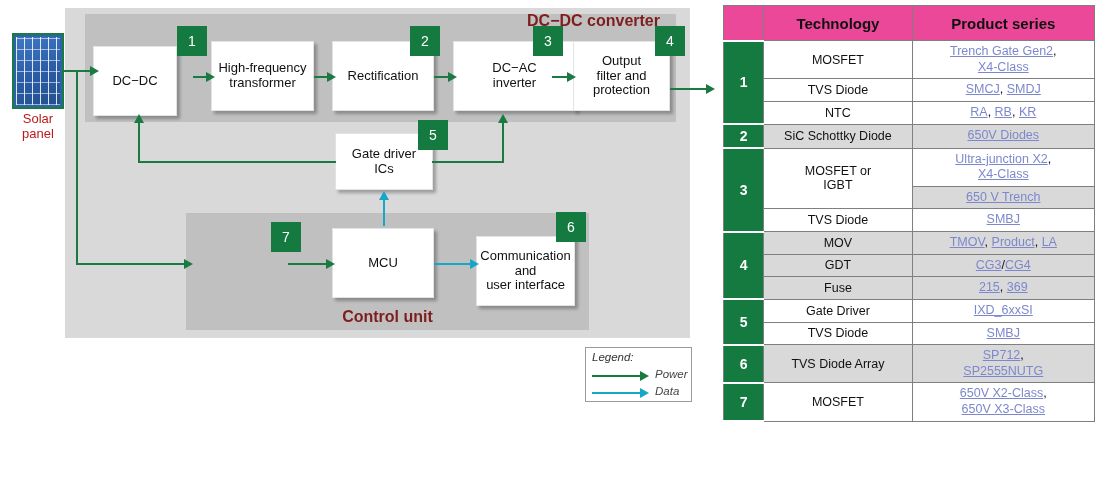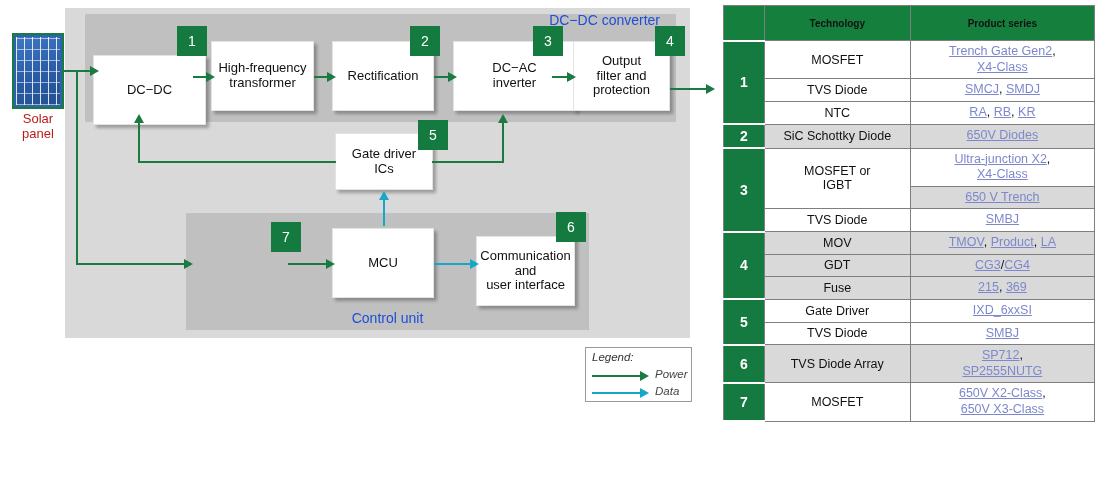--- a/index.html
+++ b/index.html
@@ -6,21 +6,21 @@
   body{width:1106px;height:490px;position:relative;overflow:hidden;
        font-family:"Liberation Sans",sans-serif;color:#000;}
 
   
   #diagram{position:absolute;left:0;top:0;width:718px;height:490px;}
 
   .region-outer{position:absolute;left:65px;top:8px;width:625px;height:330px;background:#d9d9d9;}
   .region-conv{position:absolute;left:85px;top:14px;width:591px;height:108px;background:#c0c0c0;}
   .region-ctrl{position:absolute;left:186px;top:213px;width:403px;height:117px;background:#c0c0c0;}
 
-  .region-title{position:absolute;font-weight:normal;font-size:14px;color:#1d4ed8;white-space:nowrap;}
+  .region-title{position:absolute;font-weight:bold;font-size:16px;color:#7f1d1d;white-space:nowrap;}
   #conv-title{right:16px;top:-2px;}
   #ctrl-title{left:0;right:0;bottom:4px;text-align:center;}
 
   .box{position:absolute;background:#ffffff;border:1px solid #e3e3e3;
        box-shadow:3px 3px 3px rgba(0,0,0,.28);
        display:flex;align-items:center;justify-content:center;text-align:center;
        font-size:13px;line-height:1.12;color:#111;padding:2px 4px;box-sizing:border-box;}
 
   .badge{position:absolute;width:30px;height:30px;background:#157a3f;color:#fff;
          font-size:14px;display:flex;align-items:center;justify-content:center;z-index:6;}
@@ -55,21 +55,21 @@
   #legend .lg-line{position:absolute;left:0;top:6px;width:48px;height:2px;}
   #legend .lg-arrow{position:absolute;left:48px;top:2px;width:0;height:0;
       border-top:5px solid transparent;border-bottom:5px solid transparent;border-left:9px solid currentColor;}
   #legend .lg-txt{position:absolute;left:63px;top:-1px;font-size:11.5px;font-style:italic;color:#444;white-space:nowrap;}
 
   
   #table{position:absolute;left:723px;top:5px;width:372px;border-collapse:collapse;
          border:1px solid #7f7f7f;}
   #table th,#table td{border:1px solid #7f7f7f;font-size:12.5px;padding:3px 4px;
                       text-align:center;vertical-align:middle;color:#111;}
-  #table th{background:#15803d;font-weight:bold;font-size:10px;height:28px;}
+  #table th{background:#ec4899;font-weight:bold;font-size:15px;height:28px;}
   #table th.idx-h{width:35px;padding:0;}
   #table td.idx{background:#157a3f;color:#fff;font-weight:bold;font-size:14px;width:35px;
                 border-left:1px solid #7f7f7f;border-right:1px solid #7f7f7f;
                 border-top:2px solid #fff;border-bottom:2px solid #fff;}
   #table td.tech{width:148px;}
   #table td.prod{width:188px;line-height:1.25;}
   tr.alt td.tech,tr.alt td.prod{background:#d9d9d9;}
   tr td.tech,tr td.prod{background:#ffffff;}
   a.lnk{color:#7d88cc;text-decoration:underline;}
   .sep{color:#111;text-decoration:none;}
@@ -125,21 +125,21 @@
   <div class="arw u" style="left:498px;top:114px;"></div>
 
   <div class="wire h" style="left:288px;top:263px;width:42px;"></div>
   <div class="arw r" style="left:326px;top:259px;"></div>
 
   <div class="wire h cy" style="left:434px;top:263px;width:42px;"></div>
   <div class="arw r cy" style="left:470px;top:259px;"></div>
   <div class="wire v cy" style="left:383px;top:200px;height:26px;"></div>
   <div class="arw u cy" style="left:379px;top:191px;"></div>
 
-  <div class="box" style="left:93px;top:55px;width:113px;height:70px;">
+  <div class="box" style="left:93px;top:46px;width:84px;height:70px;">
     <span>DC−DC</span>
   </div>
   <div class="badge" style="left:177px;top:26px;">1</div>
 
   <div class="box" style="left:211px;top:41px;width:103px;height:70px;">
     <span>High-frequency<br>transformer</span>
   </div>
 
   <div class="box" style="left:332px;top:41px;width:102px;height:70px;">
     <span>Rectification</span>

